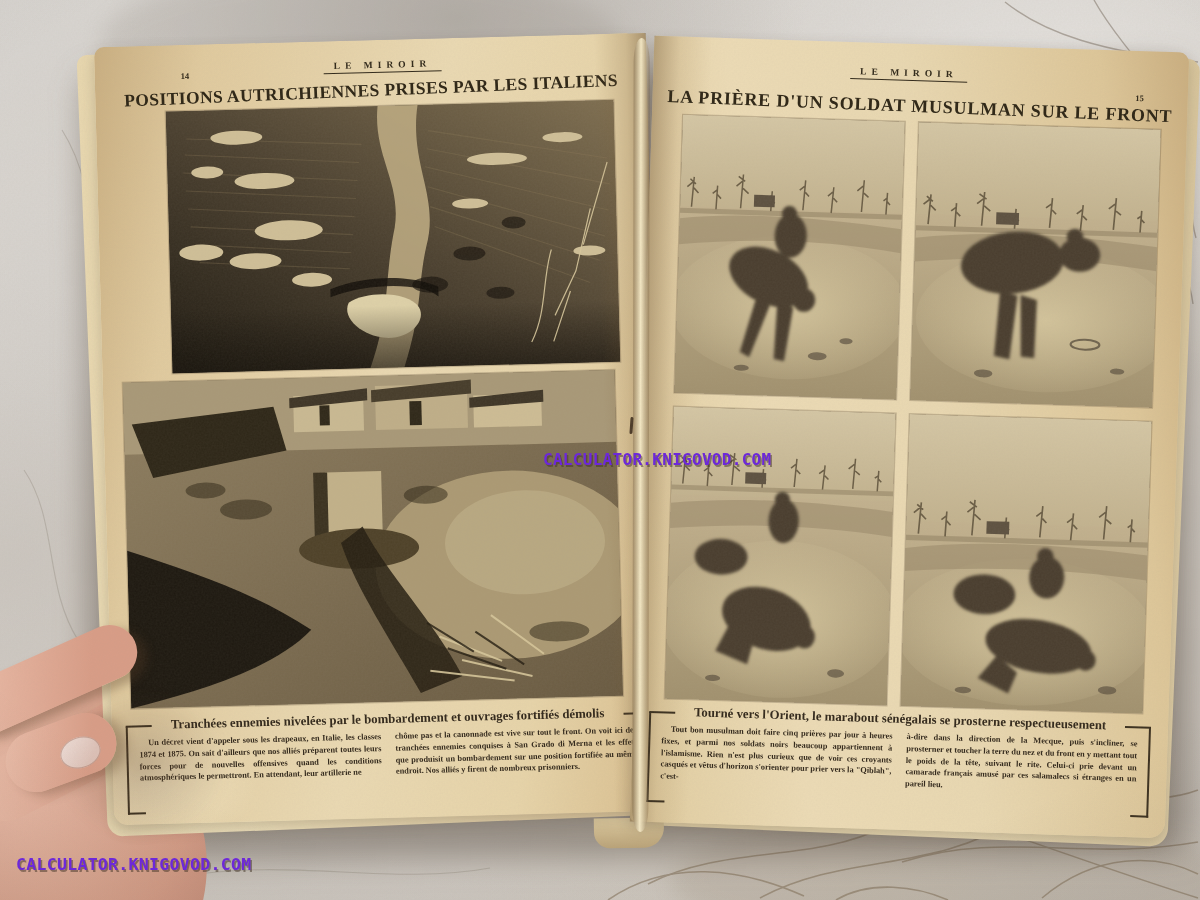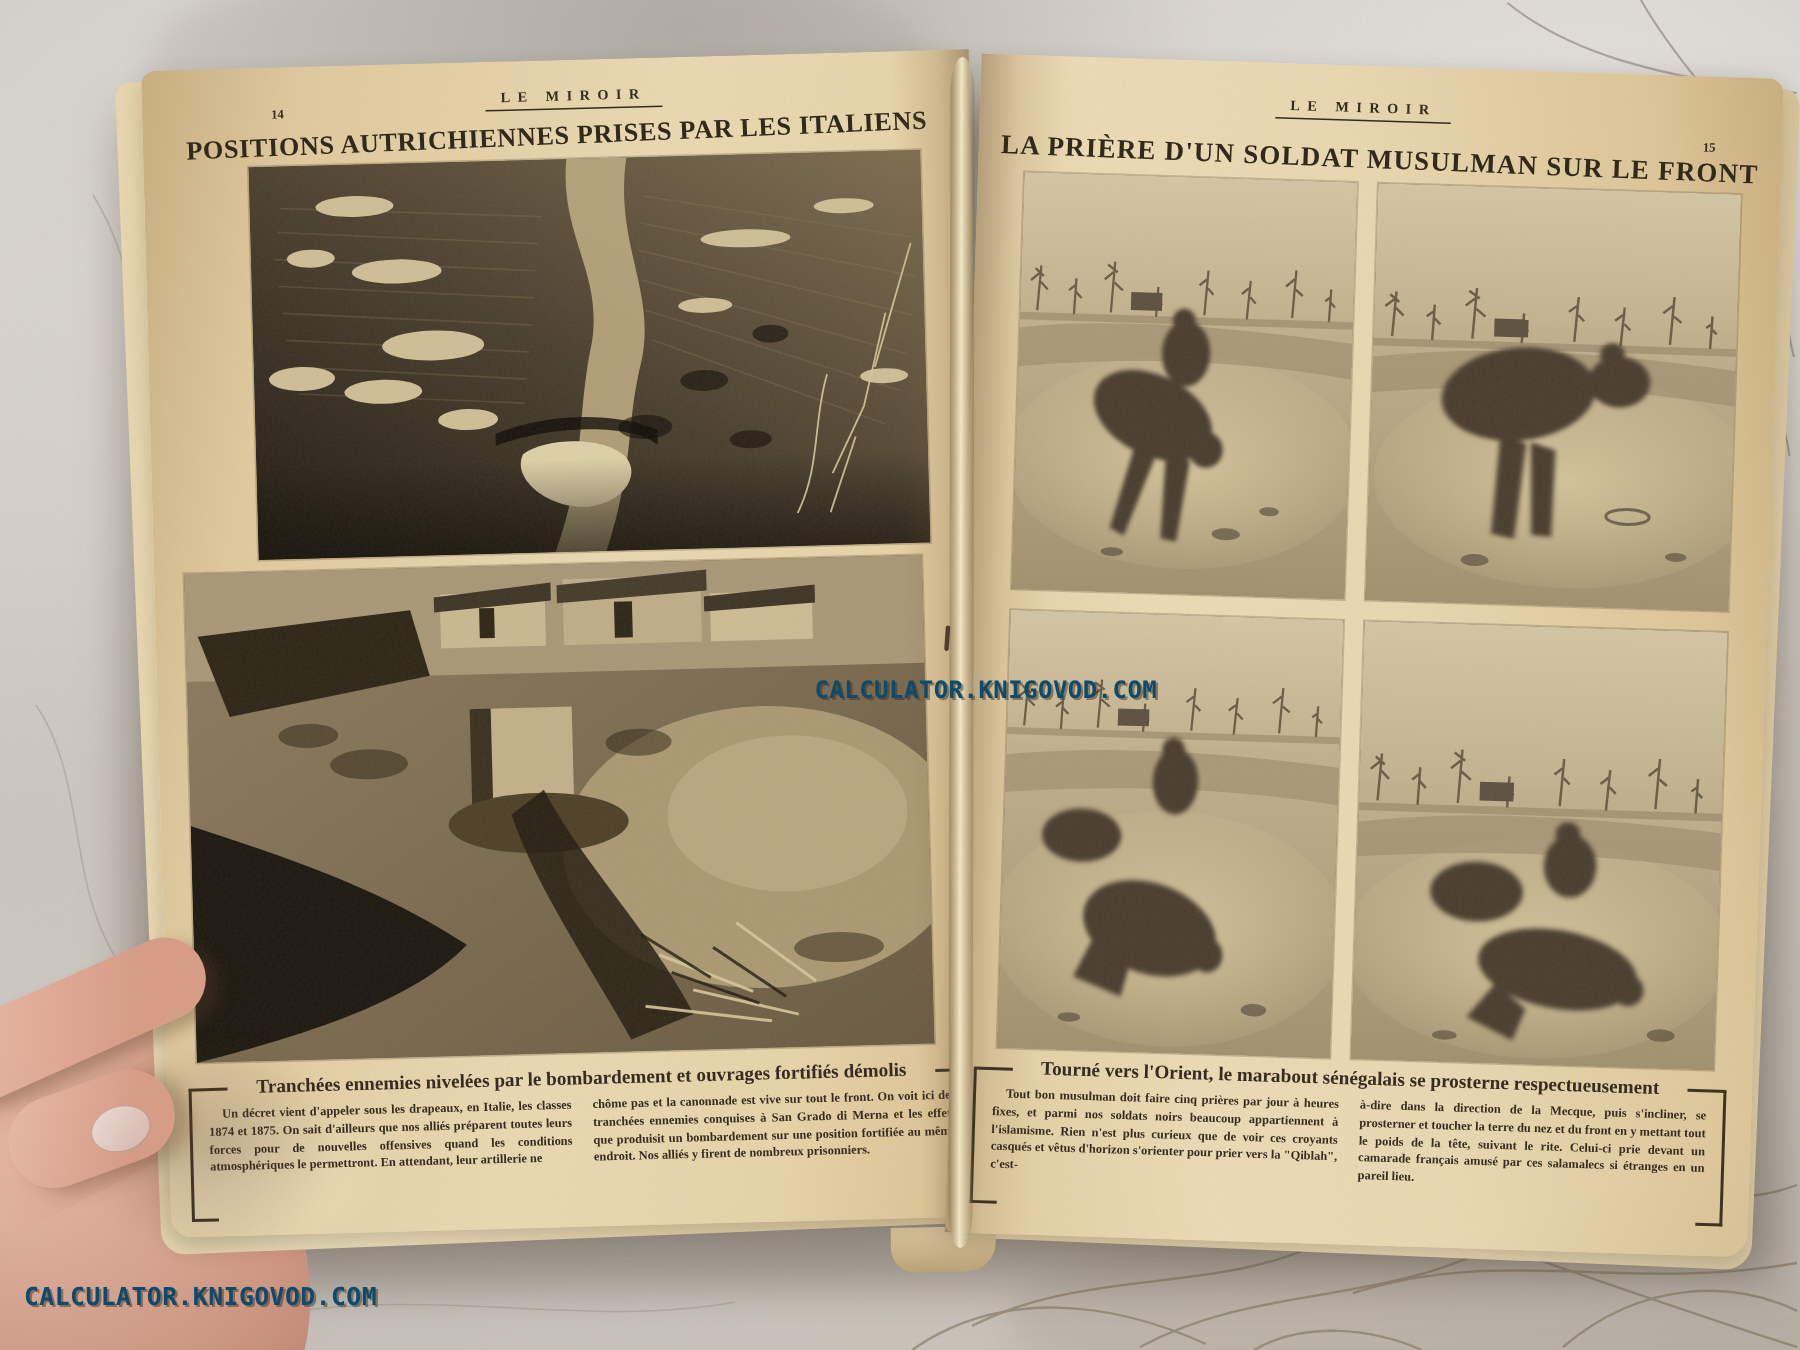--- a/index.html
+++ b/index.html
@@ -96,21 +96,21 @@
   .finger-index{left:-45px;top:652px;width:188px;height:55px;transform:rotate(-24deg);z-index:6;
     box-shadow:7px 8px 10px rgba(84,56,34,.35);}
   .thumb{left:4px;top:722px;width:114px;height:61px;transform:rotate(-20deg);z-index:6;
     box-shadow:9px 6px 12px rgba(84,56,34,.32);}
   .thumb-nail{left:60px;top:737px;width:41px;height:31px;border-radius:50%;z-index:7;
     background:linear-gradient(135deg,#f0e0da,#dcc0b6 75%);
     box-shadow:inset 0 0 0 1px rgba(167,116,98,.5);transform:rotate(-18deg);}
 
   
   .wm{font-family:"DejaVu Sans Mono","Liberation Mono",monospace;font-weight:bold;
-    color:#0c4a6e;font-size:16px;letter-spacing:.3px;z-index:11;
+    color:#6d28d9;font-size:16px;letter-spacing:.3px;z-index:11;
     text-shadow:1.5px 1.5px 0 rgba(66,52,38,.5);}
   .wm-center{left:543px;top:450px;}
   .wm-bottom{left:16px;top:855px;font-size:16.5px;}
   .vignette{inset:0;z-index:9;pointer-events:none;
     background:radial-gradient(120% 100% at 52% 42%,rgba(0,0,0,0) 55%,rgba(68,56,44,.2) 100%);}
   .grain{inset:0;z-index:9;pointer-events:none;opacity:.55;}
 </style>
 </head>
 <body>
 

